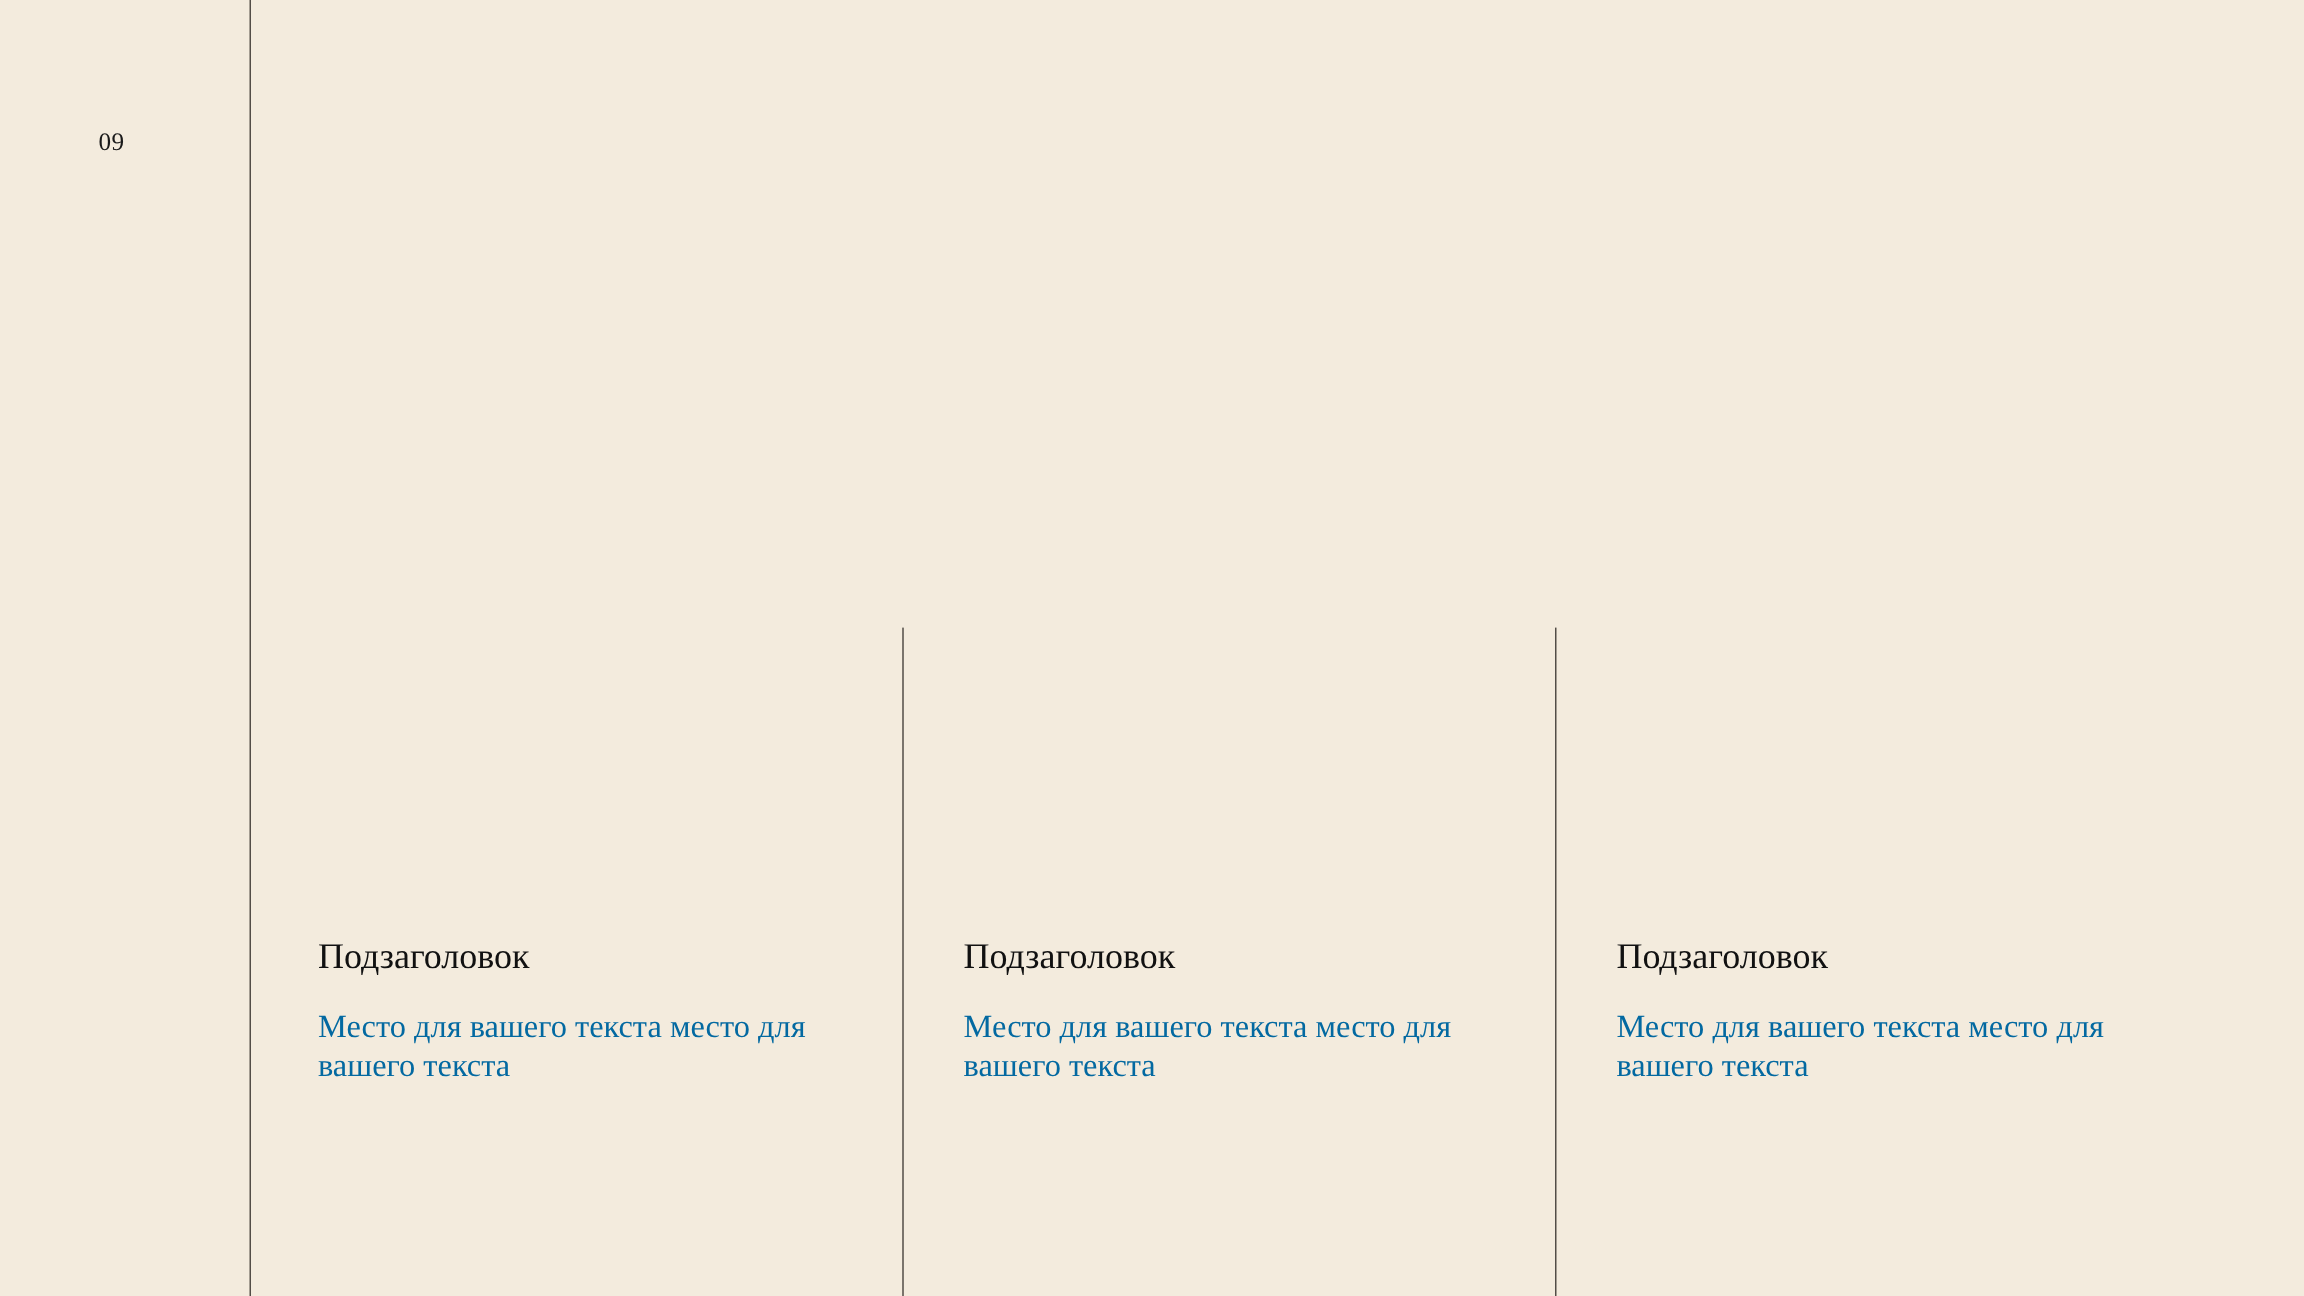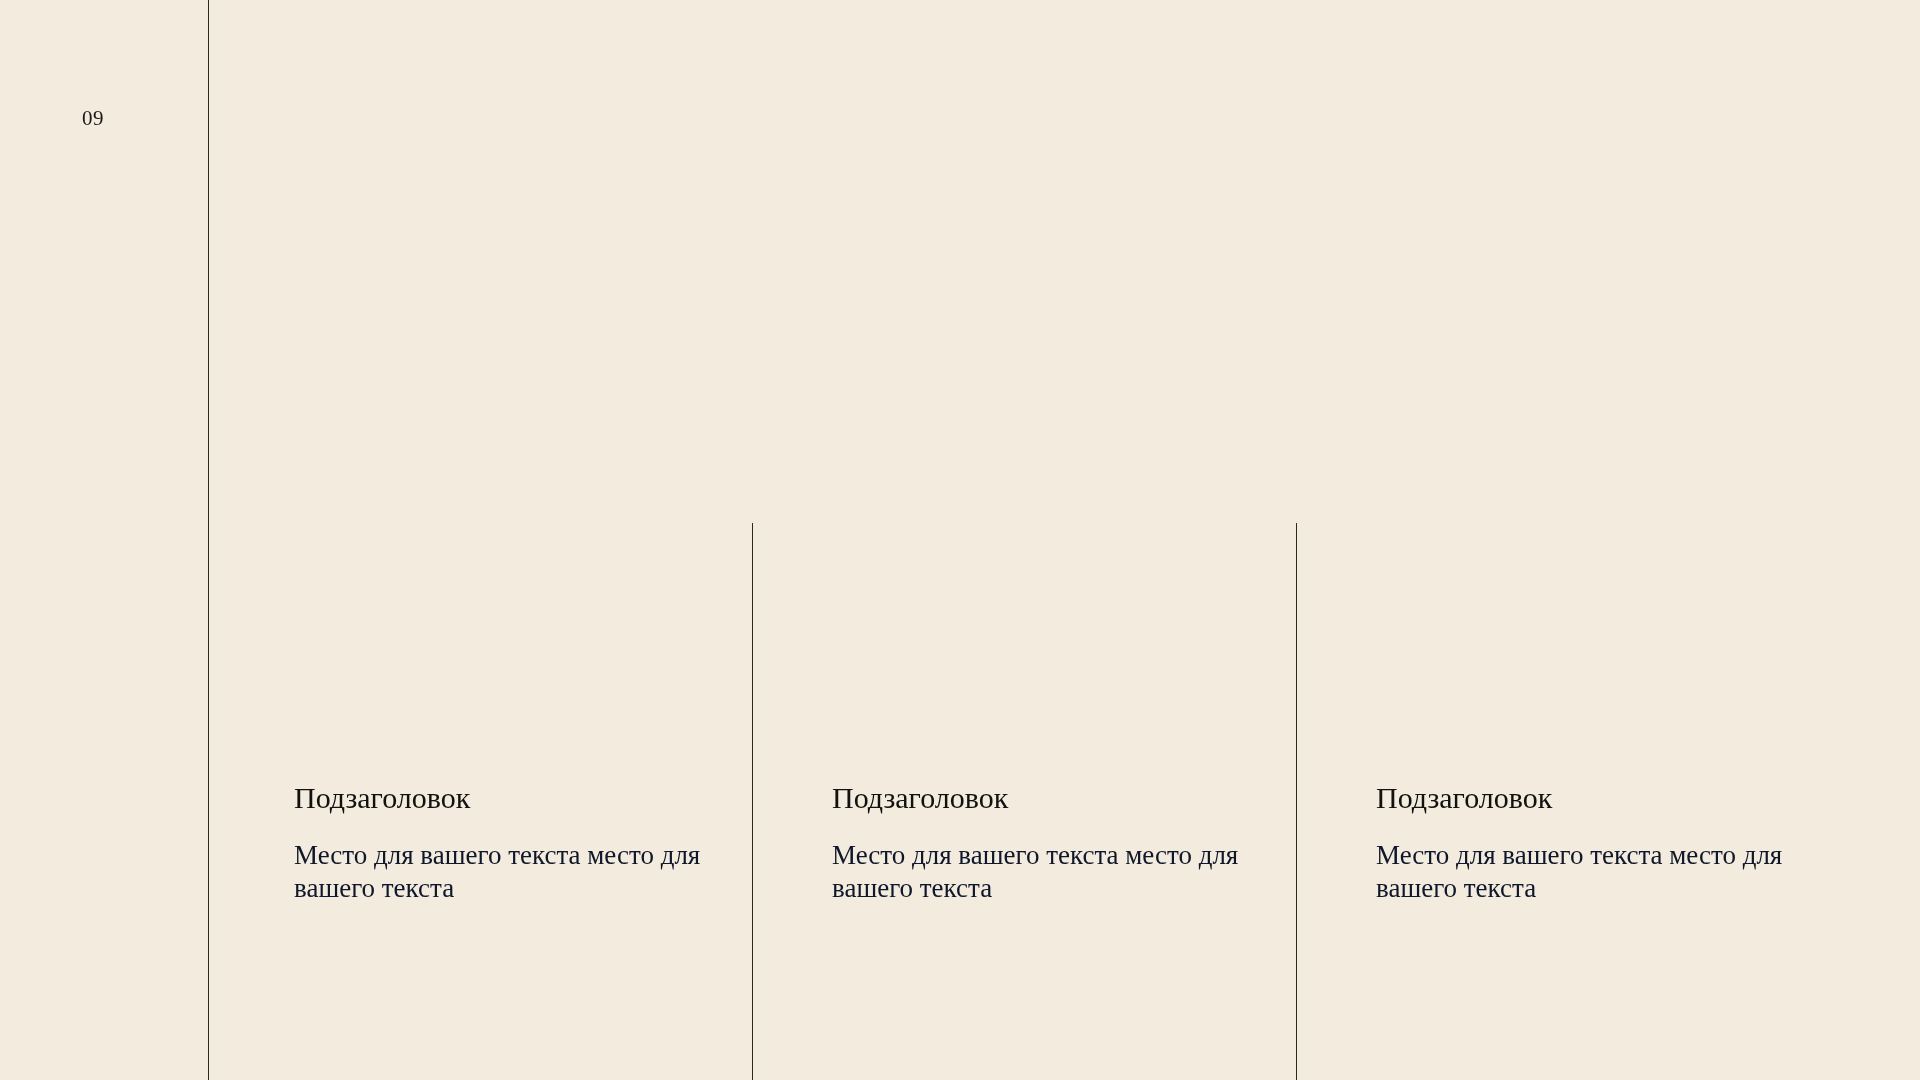--- a/index.html
+++ b/index.html
@@ -73,38 +73,37 @@
     position: absolute;
     left: 0;
     top: 780px;
     width: 1920px;
     height: 300px;
   }
   .column {
     position: absolute;
     top: 0;
     width: 470px;
-    margin-left: 29px;
   }
   .col-0 { left: 265px; }
   .col-1 { left: 803px; }
   .col-2 { left: 1347px; }
 
   .col-heading {
     font-size: 30px;
     line-height: 1.2;
     font-weight: 400;
     color: #111111;
     margin: 0 0 23px 0;
     white-space: nowrap;
   }
   .col-body {
     font-size: 27px;
     line-height: 1.22;
-    color: #0f172a;
+    color: #0369a1;
     margin: 0;
     max-width: 430px;
   }
 </style>
 </head>
 <body>
 
 <div class="slide">
 
   <div class="rule rule-main"></div>

